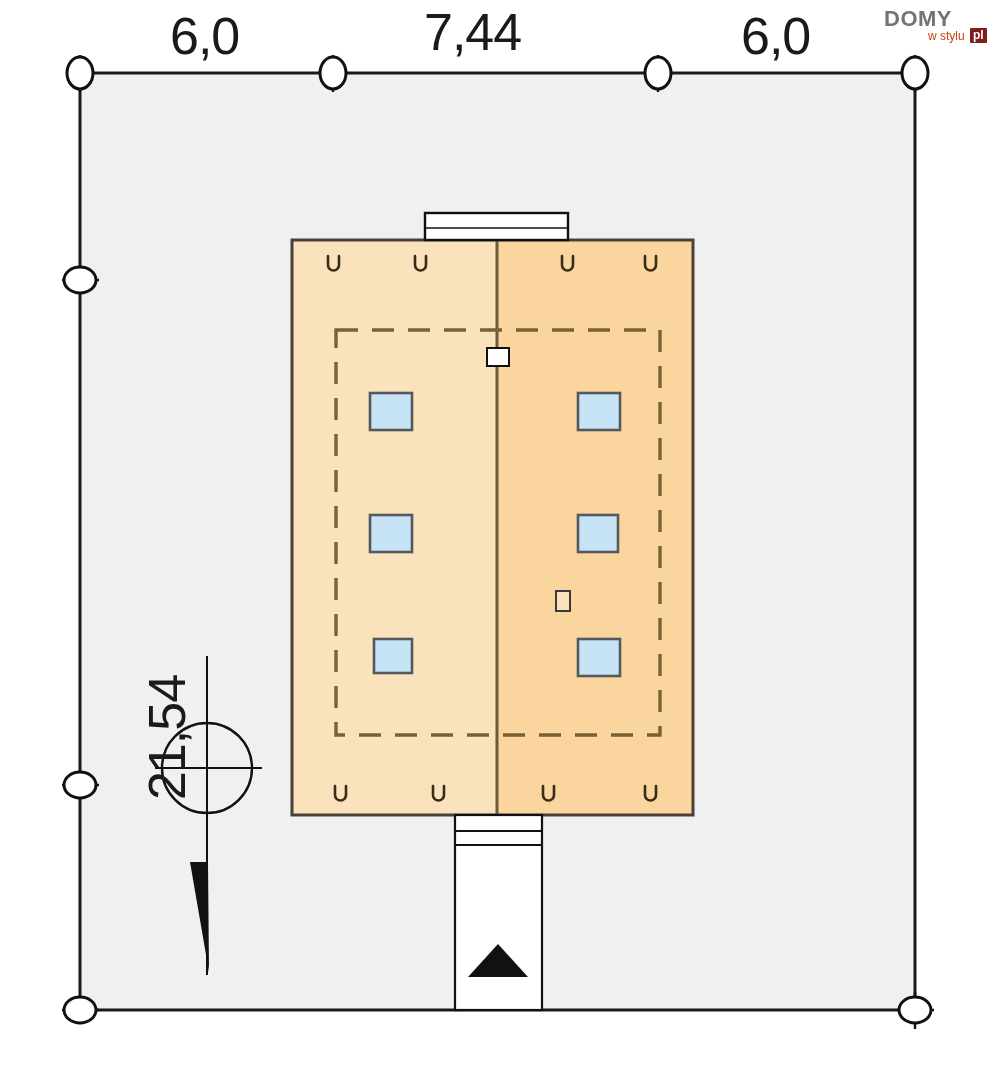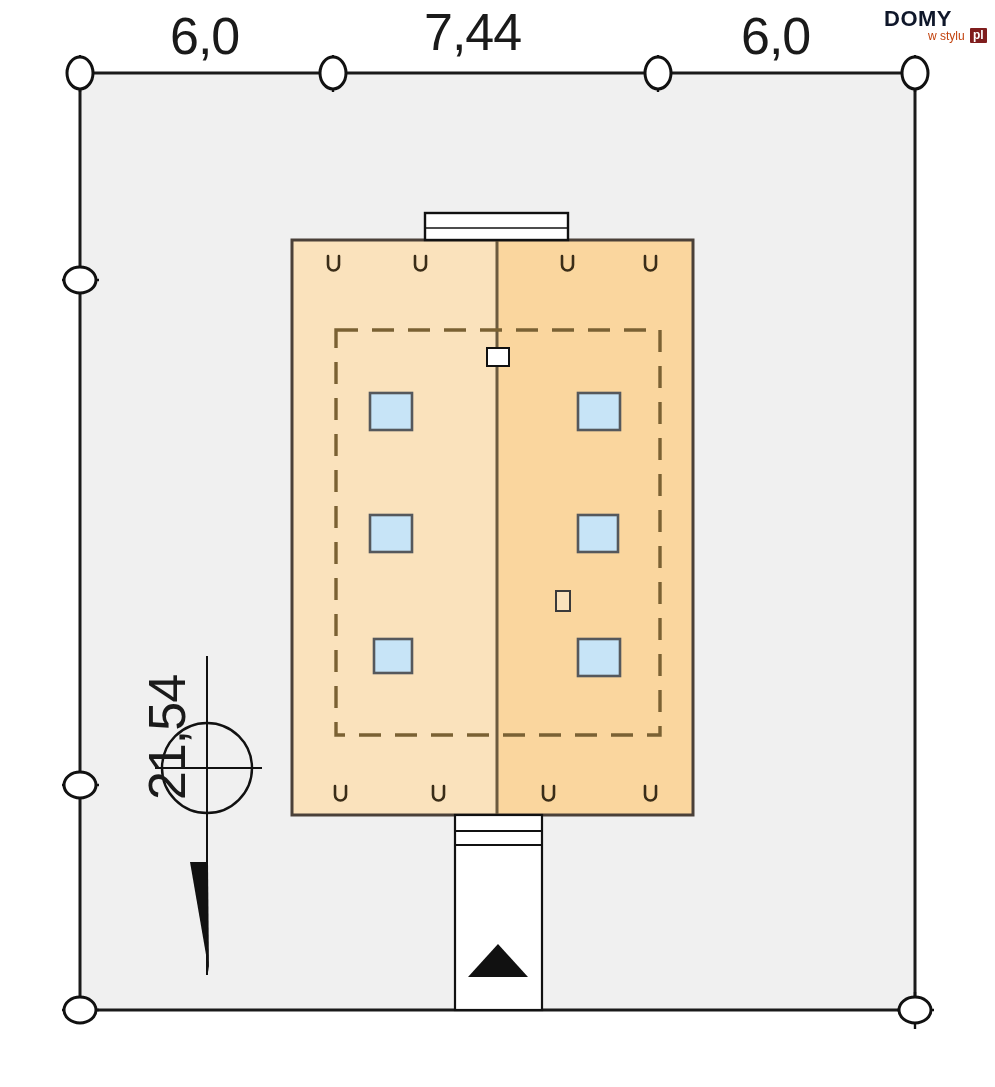--- a/index.html
+++ b/index.html
@@ -56,21 +56,21 @@
     user-select: none;
   }
   #logo .logo-main {
     position: absolute;
     left: 0;
     top: 0;
     font-family: "Liberation Sans", sans-serif;
     font-weight: 700;
     font-size: 22px;
     letter-spacing: 0.5px;
-    color: #0f172a;
+    color: #737373;
     line-height: 1;
   }
   #logo .logo-sub {
     position: absolute;
     left: 44px;
     top: 22px;
     font-family: "Liberation Sans", sans-serif;
     font-size: 12px;
     color: #c2410c;
     line-height: 1;

